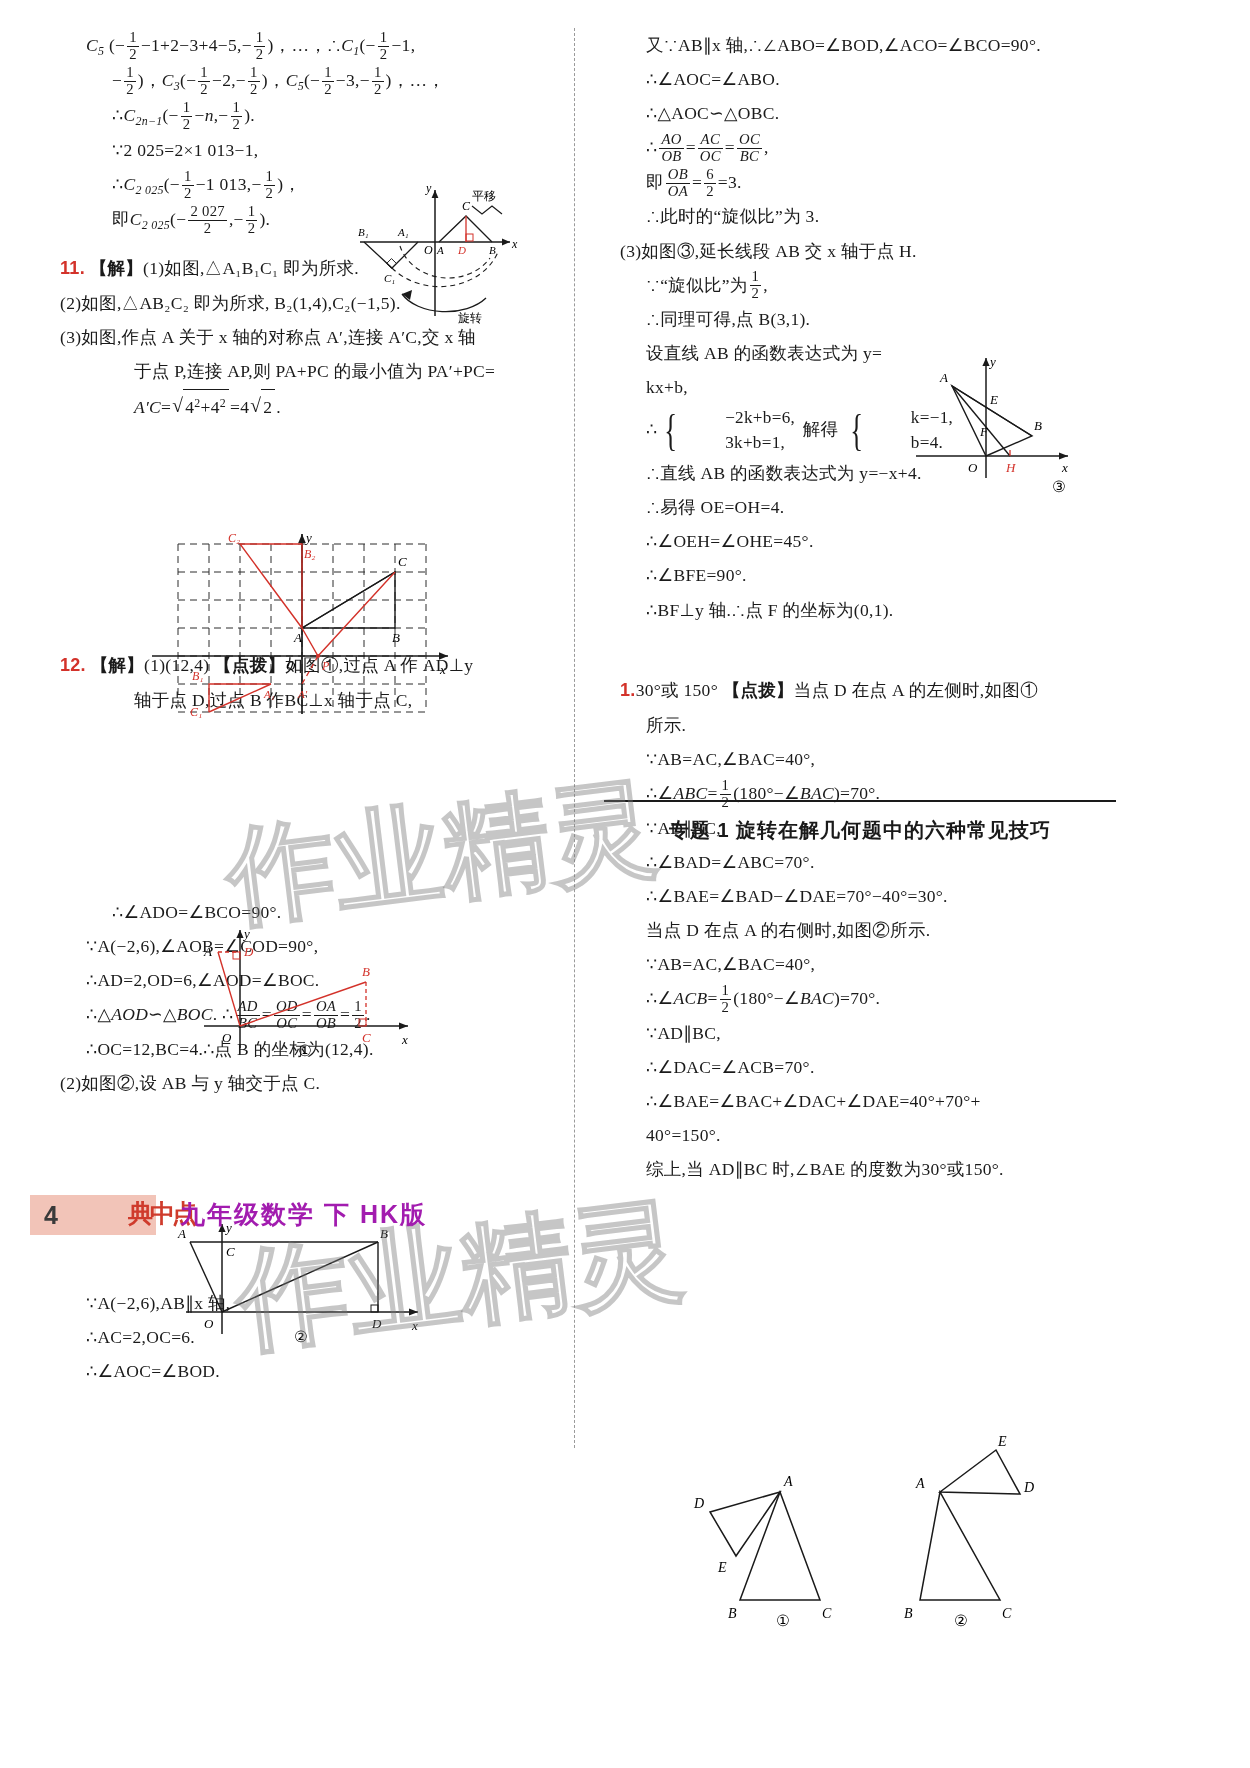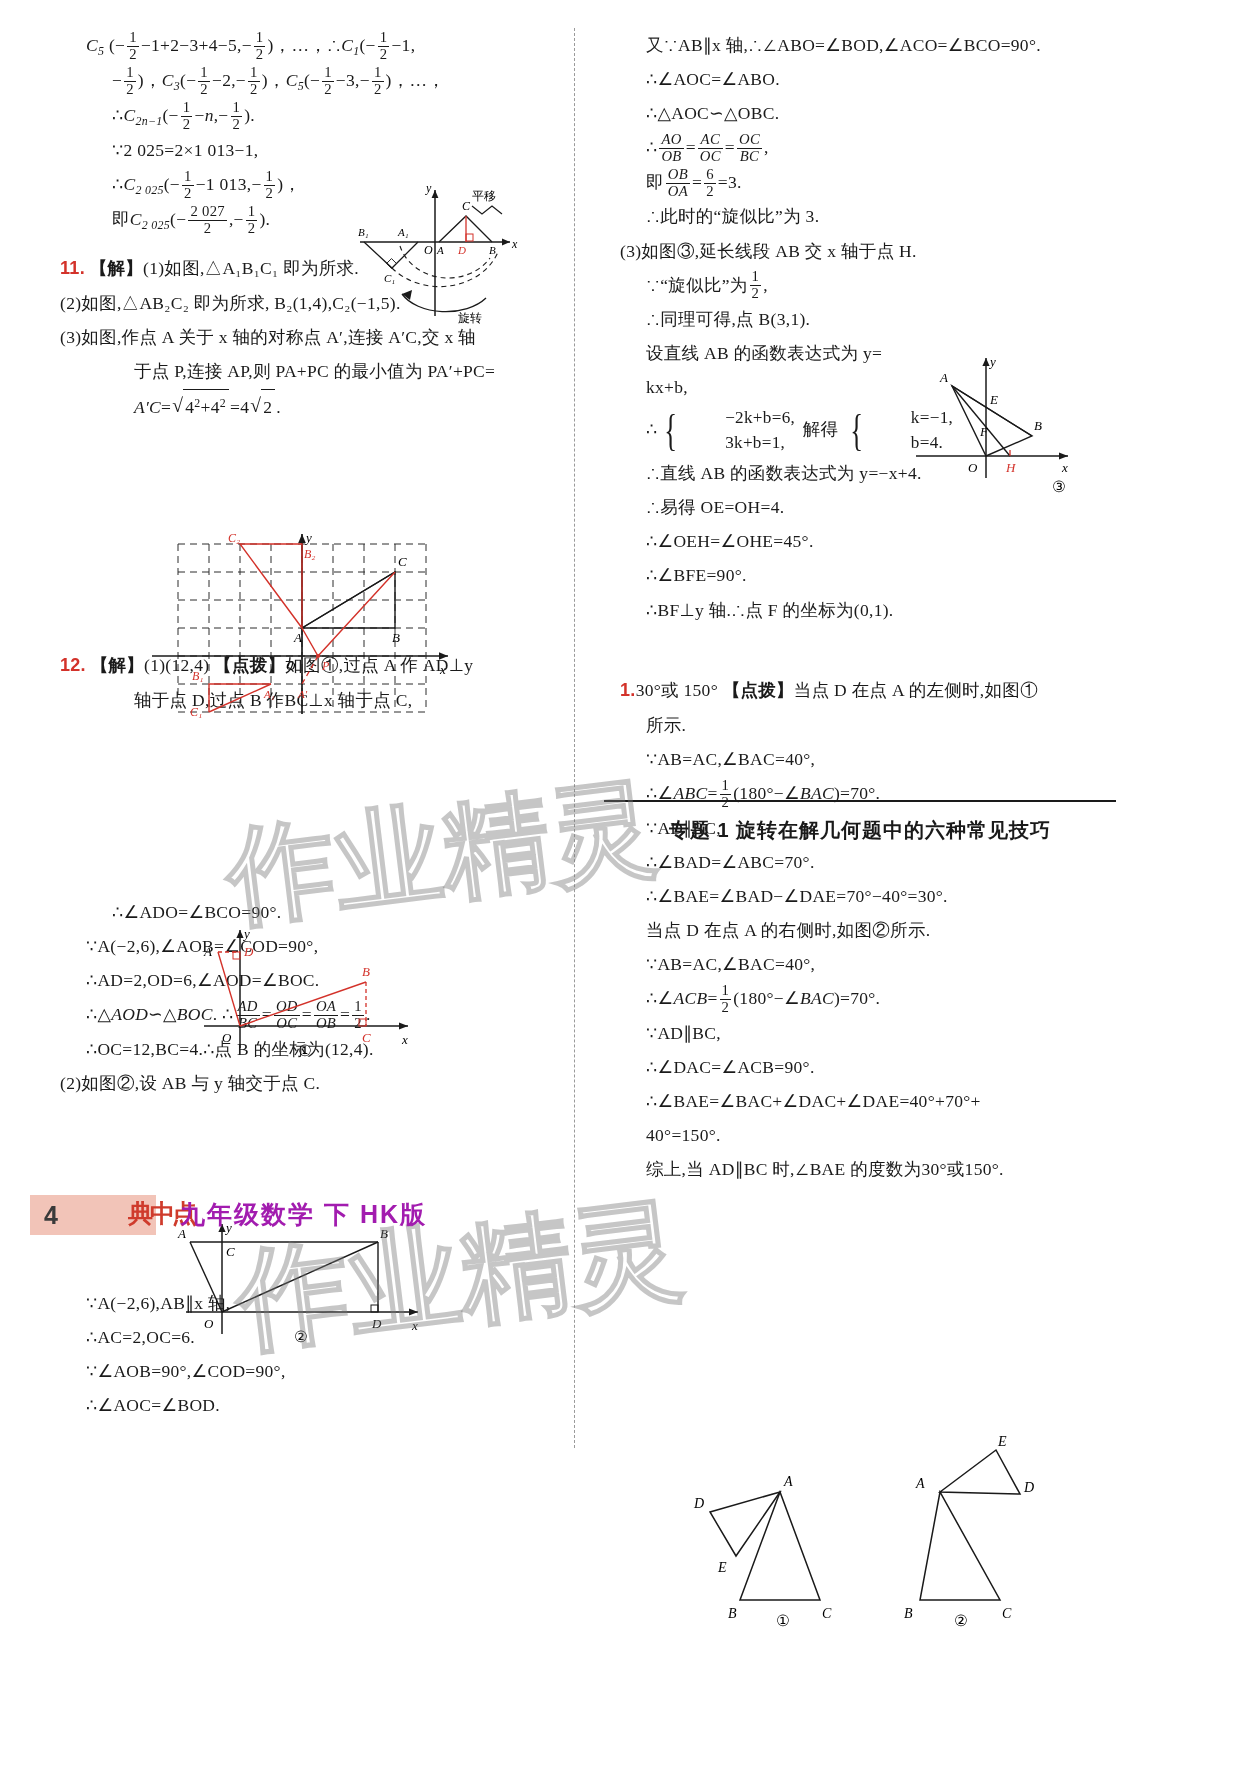--- a/index.html
+++ b/index.html
@@ -207,21 +207,20 @@
     <div class="line indent1">
       ∴△<span class="ital">AOD</span>∽△<span class="ital">BOC</span>. ∴<span class="frac"><span class="ital">AD</span><span class="den ital">BC</span></span>=<span class="frac"><span class="ital">OD</span><span class="den ital">OC</span></span>=<span class="frac"><span class="ital">OA</span><span class="den ital">OB</span></span>=<span class="frac"><span>1</span><span class="den">2</span></span>.
     </div>
     <div class="line indent1">∴OC=12,BC=4.∴点 B 的坐标为(12,4).</div>
     <div class="line">(2)如图②,设 AB 与 y 轴交于点 C.</div>
 
     <div style="height:186px"></div>
 
     <div class="line indent1">∵A(−2,6),AB∥x 轴,</div>
     <div class="line indent1">∴AC=2,OC=6.</div>
-    <div class="line indent1">∵∠AOB=90°,∠COD=90°,</div>
     <div class="line indent1">∴∠AOC=∠BOD.</div>
   </div>
 
   <div class="col col-right">
     <div class="line indent1">又∵AB∥x 轴,∴∠ABO=∠BOD,∠ACO=∠BCO=90°.</div>
     <div class="line indent1">∴∠AOC=∠ABO.</div>
     <div class="line indent1">∴△AOC∽△OBC.</div>
     <div class="line indent1">
       ∴<span class="frac"><span class="ital">AO</span><span class="den ital">OB</span></span>=<span class="frac"><span class="ital">AC</span><span class="den ital">OC</span></span>=<span class="frac"><span class="ital">OC</span><span class="den ital">BC</span></span>,
     </div>
@@ -276,21 +275,21 @@
     </div>
     <div class="line indent1">∵AD∥BC,</div>
     <div class="line indent1">∴∠BAD=∠ABC=70°.</div>
     <div class="line indent1">∴∠BAE=∠BAD−∠DAE=70°−40°=30°.</div>
     <div class="line indent1">当点 D 在点 A 的右侧时,如图②所示.</div>
     <div class="line indent1">∵AB=AC,∠BAC=40°,</div>
     <div class="line indent1">
       ∴∠<span class="ital">ACB</span>=<span class="frac"><span>1</span><span class="den">2</span></span>(180°−∠<span class="ital">BAC</span>)=70°.
     </div>
     <div class="line indent1">∵AD∥BC,</div>
-    <div class="line indent1">∴∠DAC=∠ACB=90°.</div>
+    <div class="line indent1">∴∠DAC=∠ACB=70°.</div>
     <div class="line indent1">∴∠BAE=∠BAC+∠DAC+∠DAE=40°+70°+</div>
     <div class="line indent1">40°=150°.</div>
     <div class="line indent1">综上,当 AD∥BC 时,∠BAE 的度数为30°或150°.</div>
   </div>
 
   <div class="banner">专题 1   旋转在解几何题中的六种常见技巧</div>
 
   <div class="fig" style="left:340px; top:176px;">
     <svg width="200" height="160" viewBox="0 0 200 160">
 

